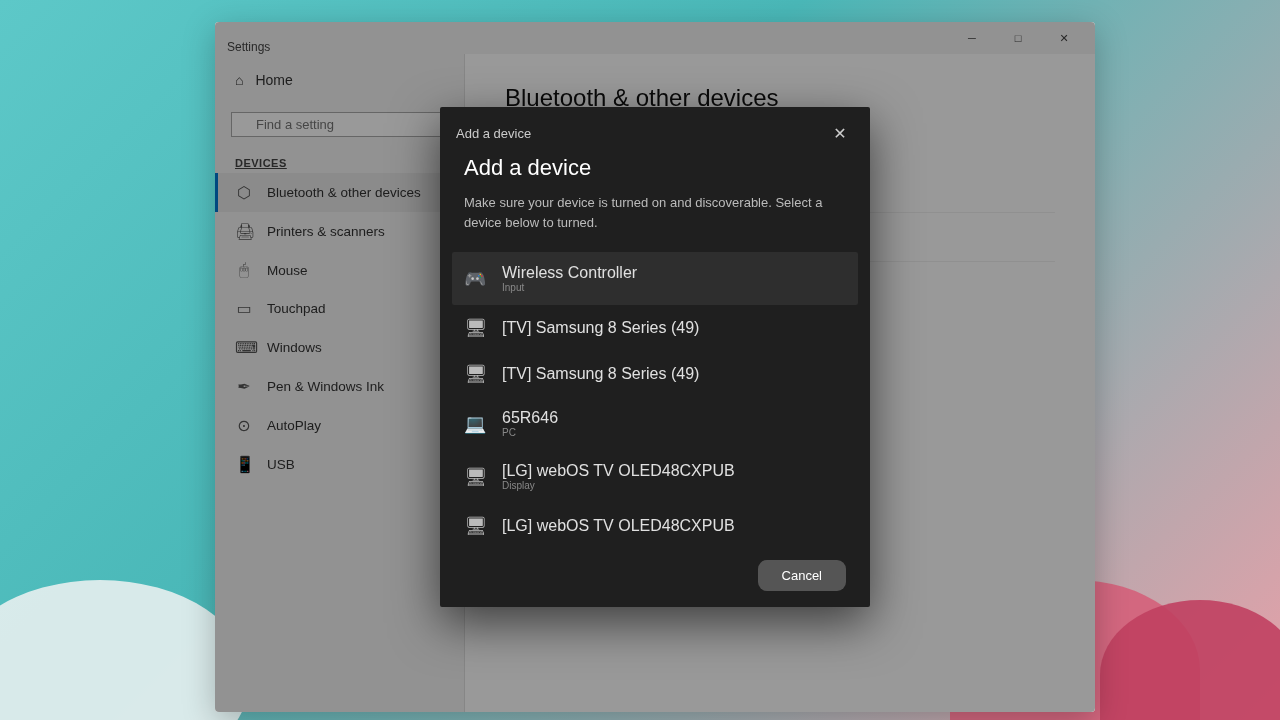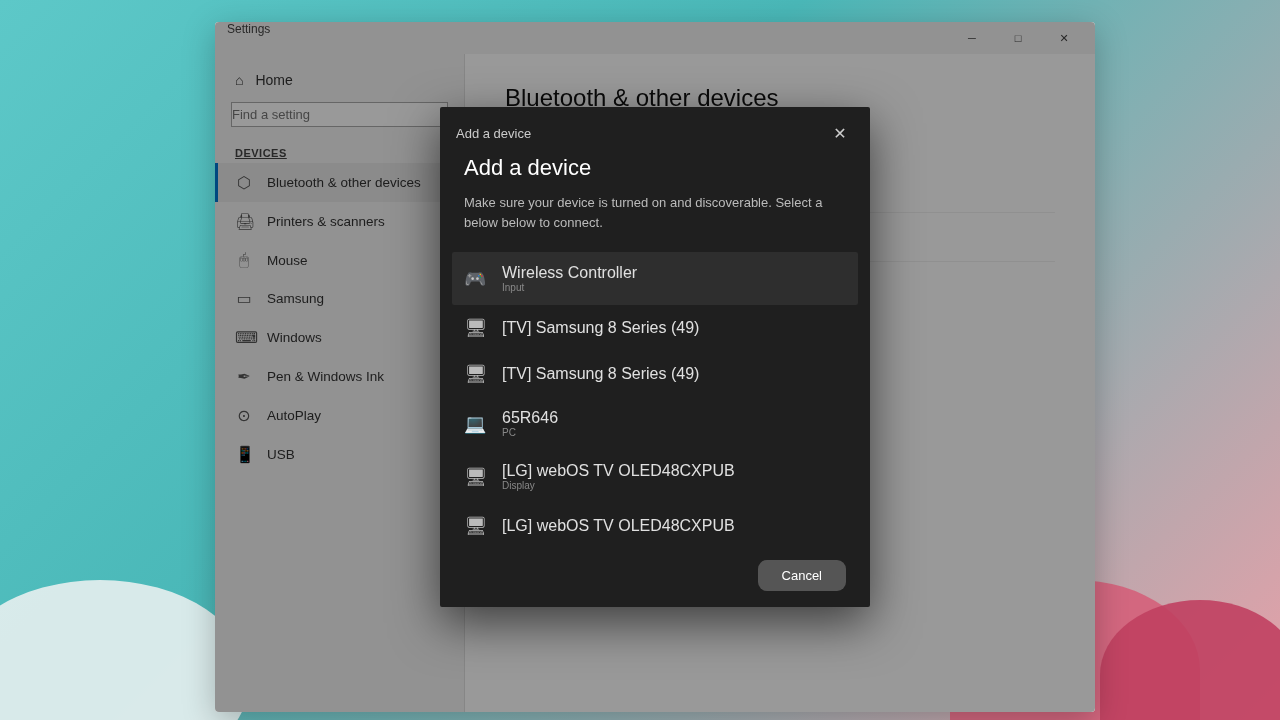--- a/index.html
+++ b/index.html
@@ -48,21 +48,21 @@
       background: #f3f3f3;
       border-radius: 4px;
       box-shadow: 0 8px 32px rgba(0,0,0,0.25);
       overflow: hidden;
       display: flex;
       flex-direction: column;
     }
 
     .titlebar {
       display: flex;
-      align-items: flex-start;
+      align-items: flex-end;
       justify-content: space-between;
       padding: 0 8px;
       height: 32px;
       background: #f3f3f3;
       flex-shrink: 0;
     }
     .titlebar-title {
       font-size: 12px;
       color: #444;
       padding-left: 4px;
@@ -105,26 +105,26 @@
       display: flex;
       align-items: center;
       gap: 12px;
       padding: 10px 20px;
       cursor: pointer;
       color: #333;
       font-size: 14px;
     }
 
     .search-box {
-      margin: 4px 16px 12px 16px;
+      margin: 14px 16px 12px 16px;
       display: flex;
       align-items: center;
       border: 1px solid #aaa;
       background: white;
-      padding: 4px 0;
+      padding: 4px 24px;
     }
     .search-input {
       border: none;
       outline: none;
       font-size: 13px;
       color: #555;
       width: 100%;
       background: transparent;
     }
 
@@ -351,21 +351,21 @@
           <div class="sidebar-item">
     <span class="icon">🖨</span>
     <span>Printers &amp; scanners</span>
   </div>
           <div class="sidebar-item">
     <span class="icon">🖱</span>
     <span>Mouse</span>
   </div>
           <div class="sidebar-item">
     <span class="icon">▭</span>
-    <span>Samsung</span>
+    <span>Touchpad</span>
   </div>
           <div class="sidebar-item">
     <span class="icon">⌨</span>
     <span>Windows</span>
   </div>
           <div class="sidebar-item">
     <span class="icon">✒</span>
     <span>Pen &amp; Windows Ink</span>
   </div>
           <div class="sidebar-item">
@@ -414,21 +414,21 @@
   <div class="modal-overlay">
     <div class="modal">
 
       <div class="modal-titlebar">
         <span class="modal-titlebar-text">Add a device</span>
         <button class="modal-close-btn">✕</button>
       </div>
 
       <div class="modal-body">
         <div class="modal-title">Add a device</div>
-        <div class="modal-desc">Make sure your device is turned on and discoverable. Select a below below to connect.</div>
+        <div class="modal-desc">Make sure your device is turned on and discoverable. Select a device below to turned.</div>
 
         <div id="modal-device-list">
             <div class="device-list-item selected">
     <span class="dl-icon">🎮</span>
     <div>
       <div class="dl-name">Wireless Controller</div>
       <div class="dl-sub">Input</div>
     </div>
   </div>
             <div class="device-list-item">

